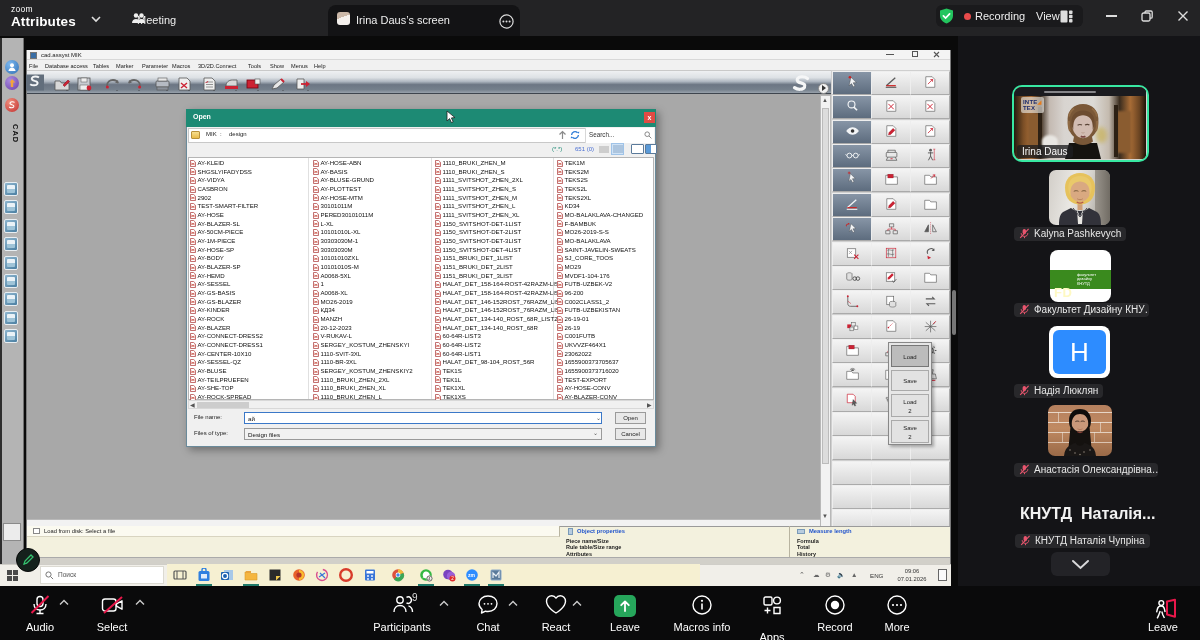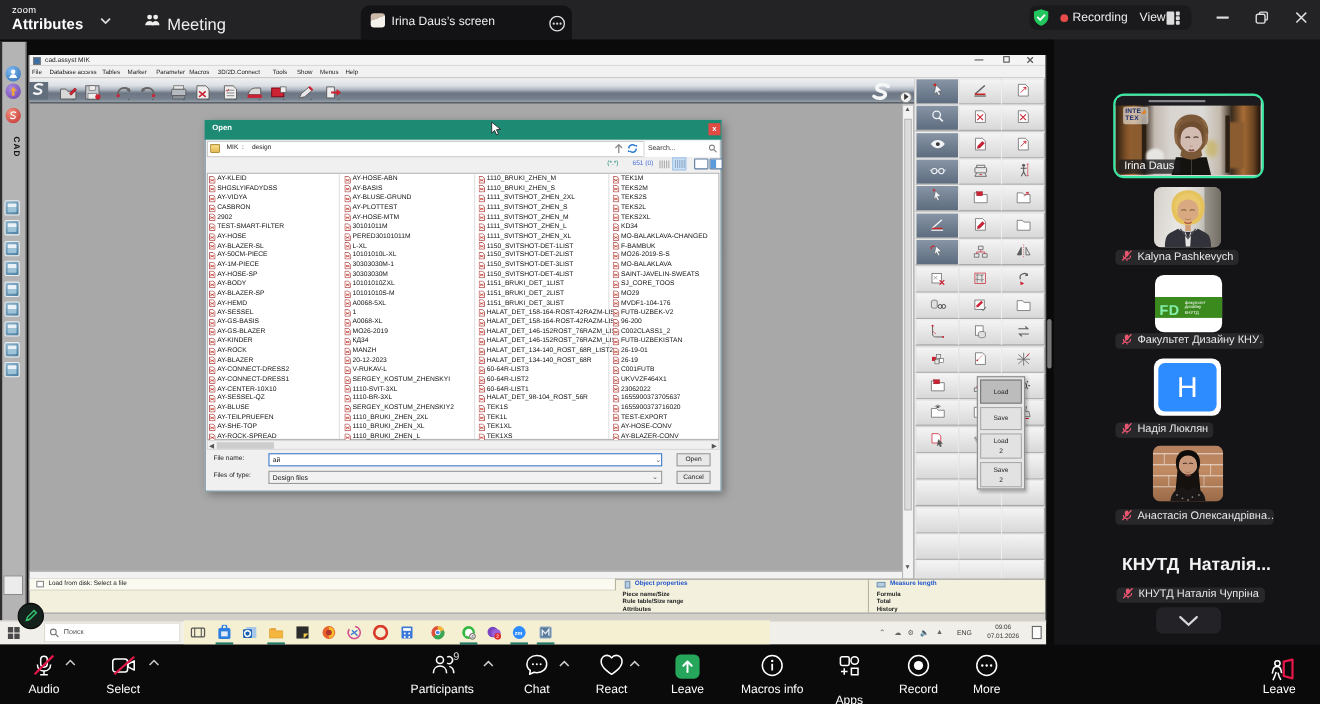--- a/index.html
+++ b/index.html
@@ -16,21 +16,21 @@
 <div class="abs" style="left:11px;top:14px;color:#fff;font-size:13.5px;font-weight:bold;letter-spacing:.1px;">Attributes</div>
 <svg class="abs" style="left:90px;top:15px;" width="12" height="8" viewBox="0 0 12 8">
       <path d="M2 2l4 4 4-4" stroke="#ddd" stroke-width="1.6" fill="none"></path>
     </svg>
 <svg class="abs" style="left:131px;top:11px;" width="15" height="14" viewBox="0 0 15 14">
       <circle cx="5" cy="4.5" r="2.2" fill="#eee"></circle>
       <circle cx="10.5" cy="4.5" r="2.2" fill="#eee"></circle>
       <path d="M1 12c0-2.5 1.8-4 4-4s4 1.5 4 4z" fill="#eee"></path>
       <path d="M7 12c0-2.5 1.6-4 3.5-4s3.5 1.5 3.5 4z" fill="#eee"></path>
     </svg>
-<div class="abs" style="left:152px;top:14px;color:#eee;font-size:15px;">Meeting</div>
+<div class="abs" style="left:137px;top:14px;color:#eee;font-size:11px;">Meeting</div>
 <div class="abs" style="left:337px;top:12px;width:13px;height:13px;border-radius:3px;background:linear-gradient(160deg,#cbb8a8 0 40%,#f4f0ec 40% 100%);"></div>
 <div class="abs" style="left:356px;top:14px;color:#eee;font-size:11px;">Irina Daus’s screen</div>
 <svg class="abs" style="left:499px;top:14px;" width="15" height="15" viewBox="0 0 15 15">
       <circle cx="7.5" cy="7.5" r="6.6" stroke="#ddd" stroke-width="1.2" fill="none"></circle>
       <circle cx="4.4" cy="7.5" r="1" fill="#ddd"></circle>
       <circle cx="7.5" cy="7.5" r="1" fill="#ddd"></circle>
       <circle cx="10.6" cy="7.5" r="1" fill="#ddd"></circle>
     </svg>
 <div class="abs" style="left:936px;top:5px;width:147px;height:22px;background:#1a1a1c;border-radius:6px;"></div>
 <svg class="abs" style="left:939px;top:8px;" width="15" height="16" viewBox="0 0 15 16">
@@ -1241,21 +1241,21 @@
 </div>
 <div class="abs" style="left:1014px;top:227px;height:14px;background:rgba(42,42,46,0.92);border-radius:4px;color:#e8e8e8;font-size:10px;line-height:14px;padding:0 5px;white-space:nowrap;overflow:hidden;"><svg width="11" height="11" viewBox="0 0 11 11" style="display:inline-block;vertical-align:-2px;margin-right:4px;">
         <rect x="3.6" y="1" width="3.4" height="5.2" rx="1.7" fill="#e8556e"></rect>
         <path d="M2.2 5.2c0 2 1.4 3.2 3.3 3.2s3.3-1.2 3.3-3.2" stroke="#e8556e" stroke-width="1" fill="none"></path>
         <path d="M5.5 8.6v1.6" stroke="#e8556e" stroke-width="1"></path>
         <path d="M1.2 9.8L9.6 0.8" stroke="#e8556e" stroke-width="1.2"></path>
       </svg>Kalyna Pashkevych</div>
 
 <div class="abs" style="left:1050px;top:250px;width:61px;height:52px;border-radius:8px;background:#fff;"></div>
 <div class="abs" style="left:1050px;top:270px;width:61px;height:19px;background:#3a8a1e;"></div>
-<div class="abs" style="left:1054px;top:274px;color:#86efac;font-size:13px;font-weight:bold;letter-spacing:0.5px;">FD</div>
+<div class="abs" style="left:1054px;top:285px;color:#fef9c3;font-size:13px;font-weight:bold;letter-spacing:0.5px;">FD</div>
 <div class="abs" style="left:1077px;top:272.5px;color:#fff;font-size:4px;line-height:4.6px;">факультет<br>дизайну<br>КНУТД</div>
 <div class="abs" style="left:1014px;top:303px;width:135px;height:14px;background:rgba(42,42,46,0.92);border-radius:4px;color:#e8e8e8;font-size:10px;line-height:14px;padding:0 5px;white-space:nowrap;overflow:hidden;"><svg width="11" height="11" viewBox="0 0 11 11" style="display:inline-block;vertical-align:-2px;margin-right:4px;">
         <rect x="3.6" y="1" width="3.4" height="5.2" rx="1.7" fill="#e8556e"></rect>
         <path d="M2.2 5.2c0 2 1.4 3.2 3.3 3.2s3.3-1.2 3.3-3.2" stroke="#e8556e" stroke-width="1" fill="none"></path>
         <path d="M5.5 8.6v1.6" stroke="#e8556e" stroke-width="1"></path>
         <path d="M1.2 9.8L9.6 0.8" stroke="#e8556e" stroke-width="1.2"></path>
       </svg>Факультет Дизайну КНУ…</div>
 
 <div class="abs" style="left:1049px;top:326px;width:61px;height:52px;border-radius:8px;background:#fff;"></div>
 <div class="abs" style="left:1053px;top:330px;width:53px;height:44px;border-radius:6px;background:#2d8cff;color:#fff;font-size:26px;text-align:center;line-height:44px;">H</div>

